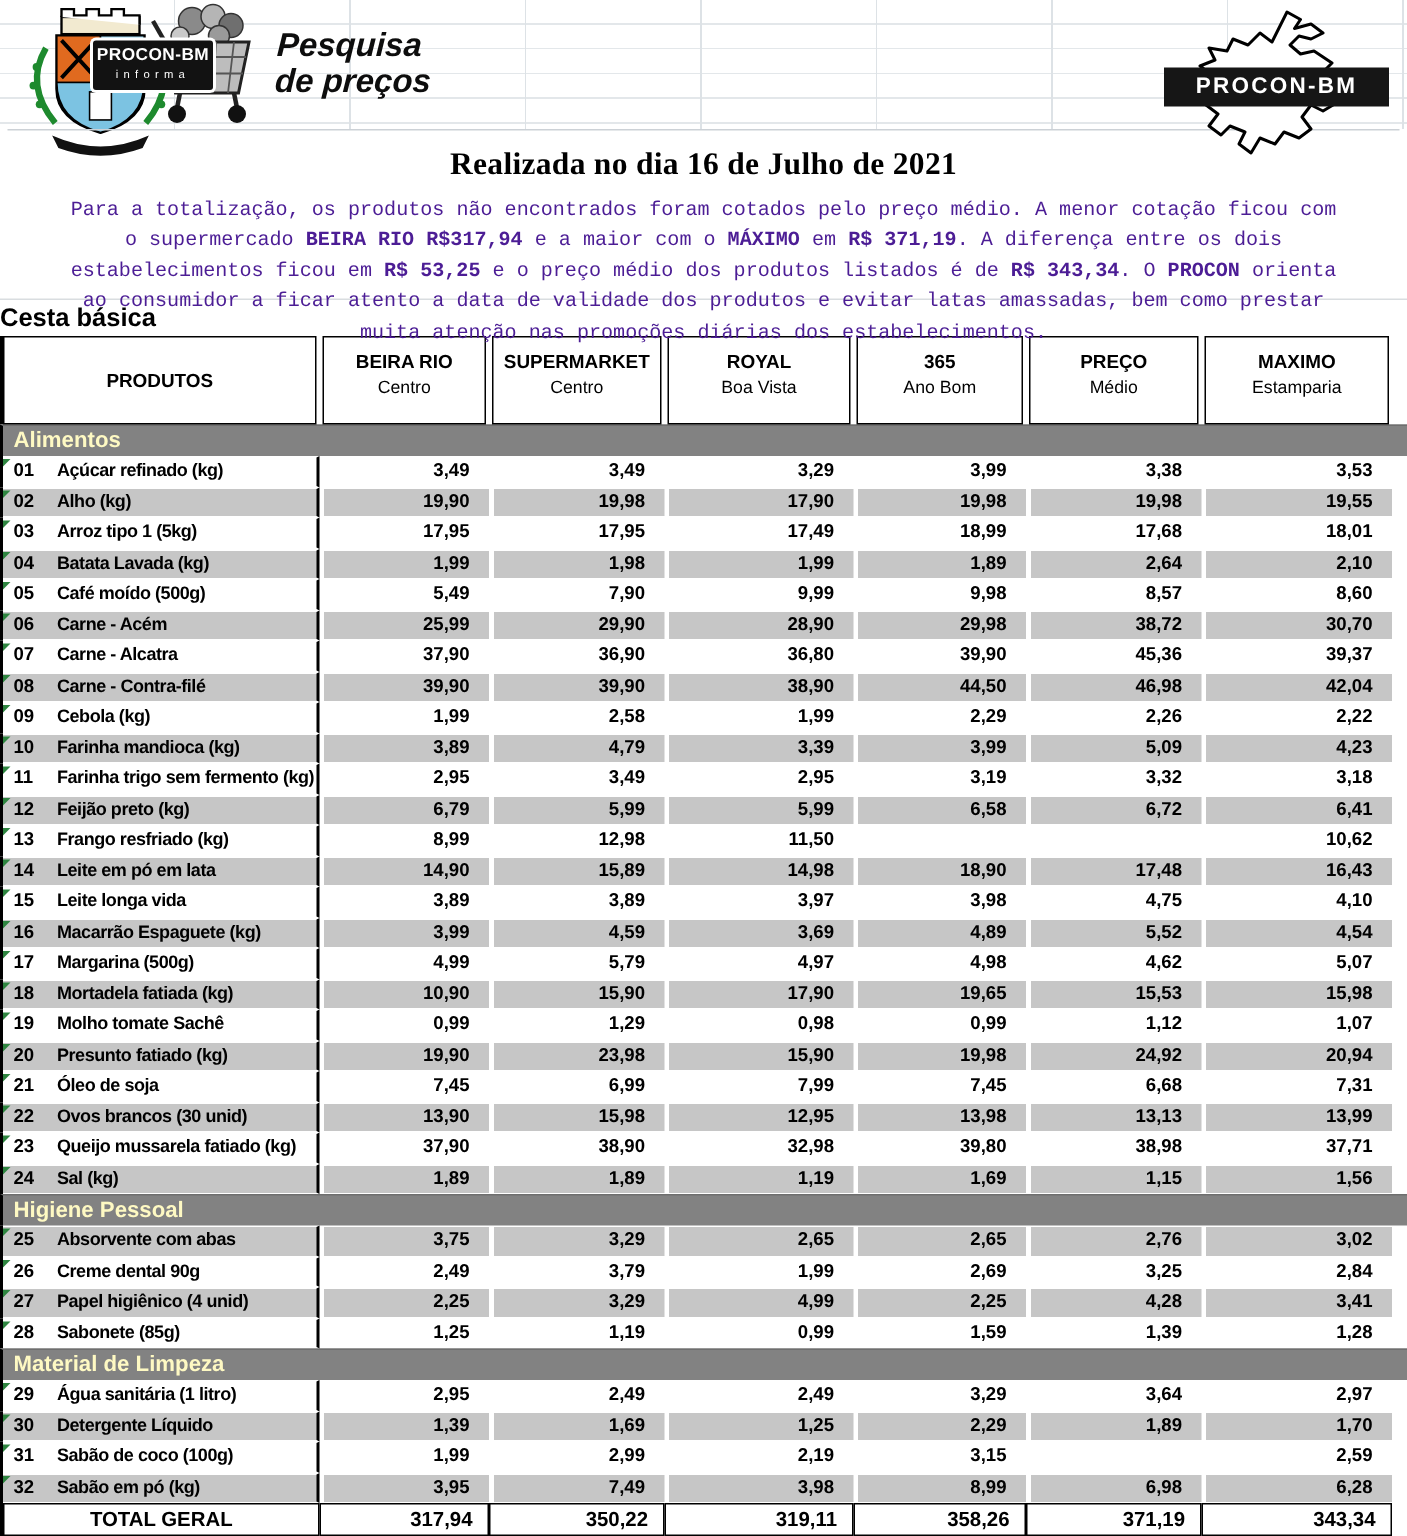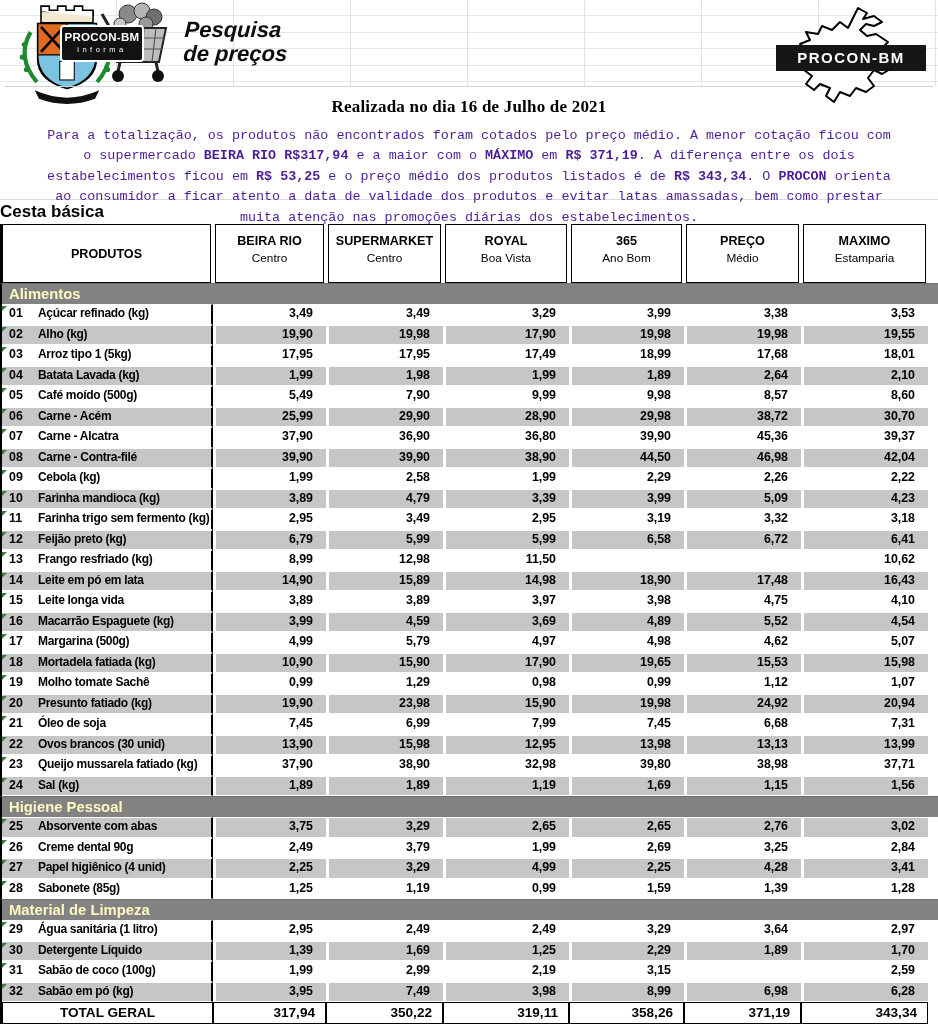--- a/index.html
+++ b/index.html
@@ -15,21 +15,21 @@
   .cart{position:absolute;left:98px;top:2px;width:80px;height:82px;z-index:2}
   .badge{position:absolute;left:62px;top:27px;width:80px;height:33px;background:#121212;color:#fff;text-align:center;z-index:4;border-radius:2px;box-shadow:0 0 0 2px #fff}
   .badge-title{font-size:11.5px;font-weight:bold;margin-top:4px;letter-spacing:.3px}
   .badge-sub{font-size:7.5px;letter-spacing:3.5px;margin-top:2px}
   .campaign{position:absolute;left:184px;top:18px;z-index:4;font-weight:bold;font-style:italic;font-size:22px;line-height:24px;color:#0d0d0d;transform:skewX(-3deg)}
   .maplogo{position:absolute;right:6px;top:4px;width:162px;height:108px;z-index:6}
   .mapband{position:absolute;left:6px;top:41px;width:150px;height:26px;background:#161616;color:#fff;font-weight:bold;font-size:15px;letter-spacing:1.5px;text-align:center;line-height:26px}
 
   
   .titlebox{position:relative;margin:0 5px;height:112px;border-top:1px solid #ccd1d6;z-index:2}
-  .rtitle{text-align:center;width:760px;margin:0 auto;font-family:"Liberation Serif",serif;font-weight:bold;font-size:17px;padding-top:10px;letter-spacing:.2px}
+  .rtitle{text-align:center;width:760px;margin:0 auto;font-family:"Liberation Serif",serif;font-weight:bold;font-size:21px;padding-top:10px;letter-spacing:.2px}
   .intro{width:846px;margin:9px auto 0;text-align:center;font-family:Liberation Mono, monospace;font-size:13.4px;line-height:1.52;color:#4c1d95}
 
   
   .cesta{height:24px;line-height:23px;font-size:17px;font-weight:bold;border-top:1px solid #d9dde0}
 
   
   .grid7{display:grid;grid-template-columns:211px 113px 117px 126px 115px 117px 127px;box-sizing:border-box;border-left:2px solid #000}
   .thead{height:59px;font-weight:bold}
   .hcell{border:1.5px solid #000;box-sizing:border-box}
   .hprod{display:flex;align-items:center;justify-content:center;font-size:12.6px;margin:0 2px 0 0}

